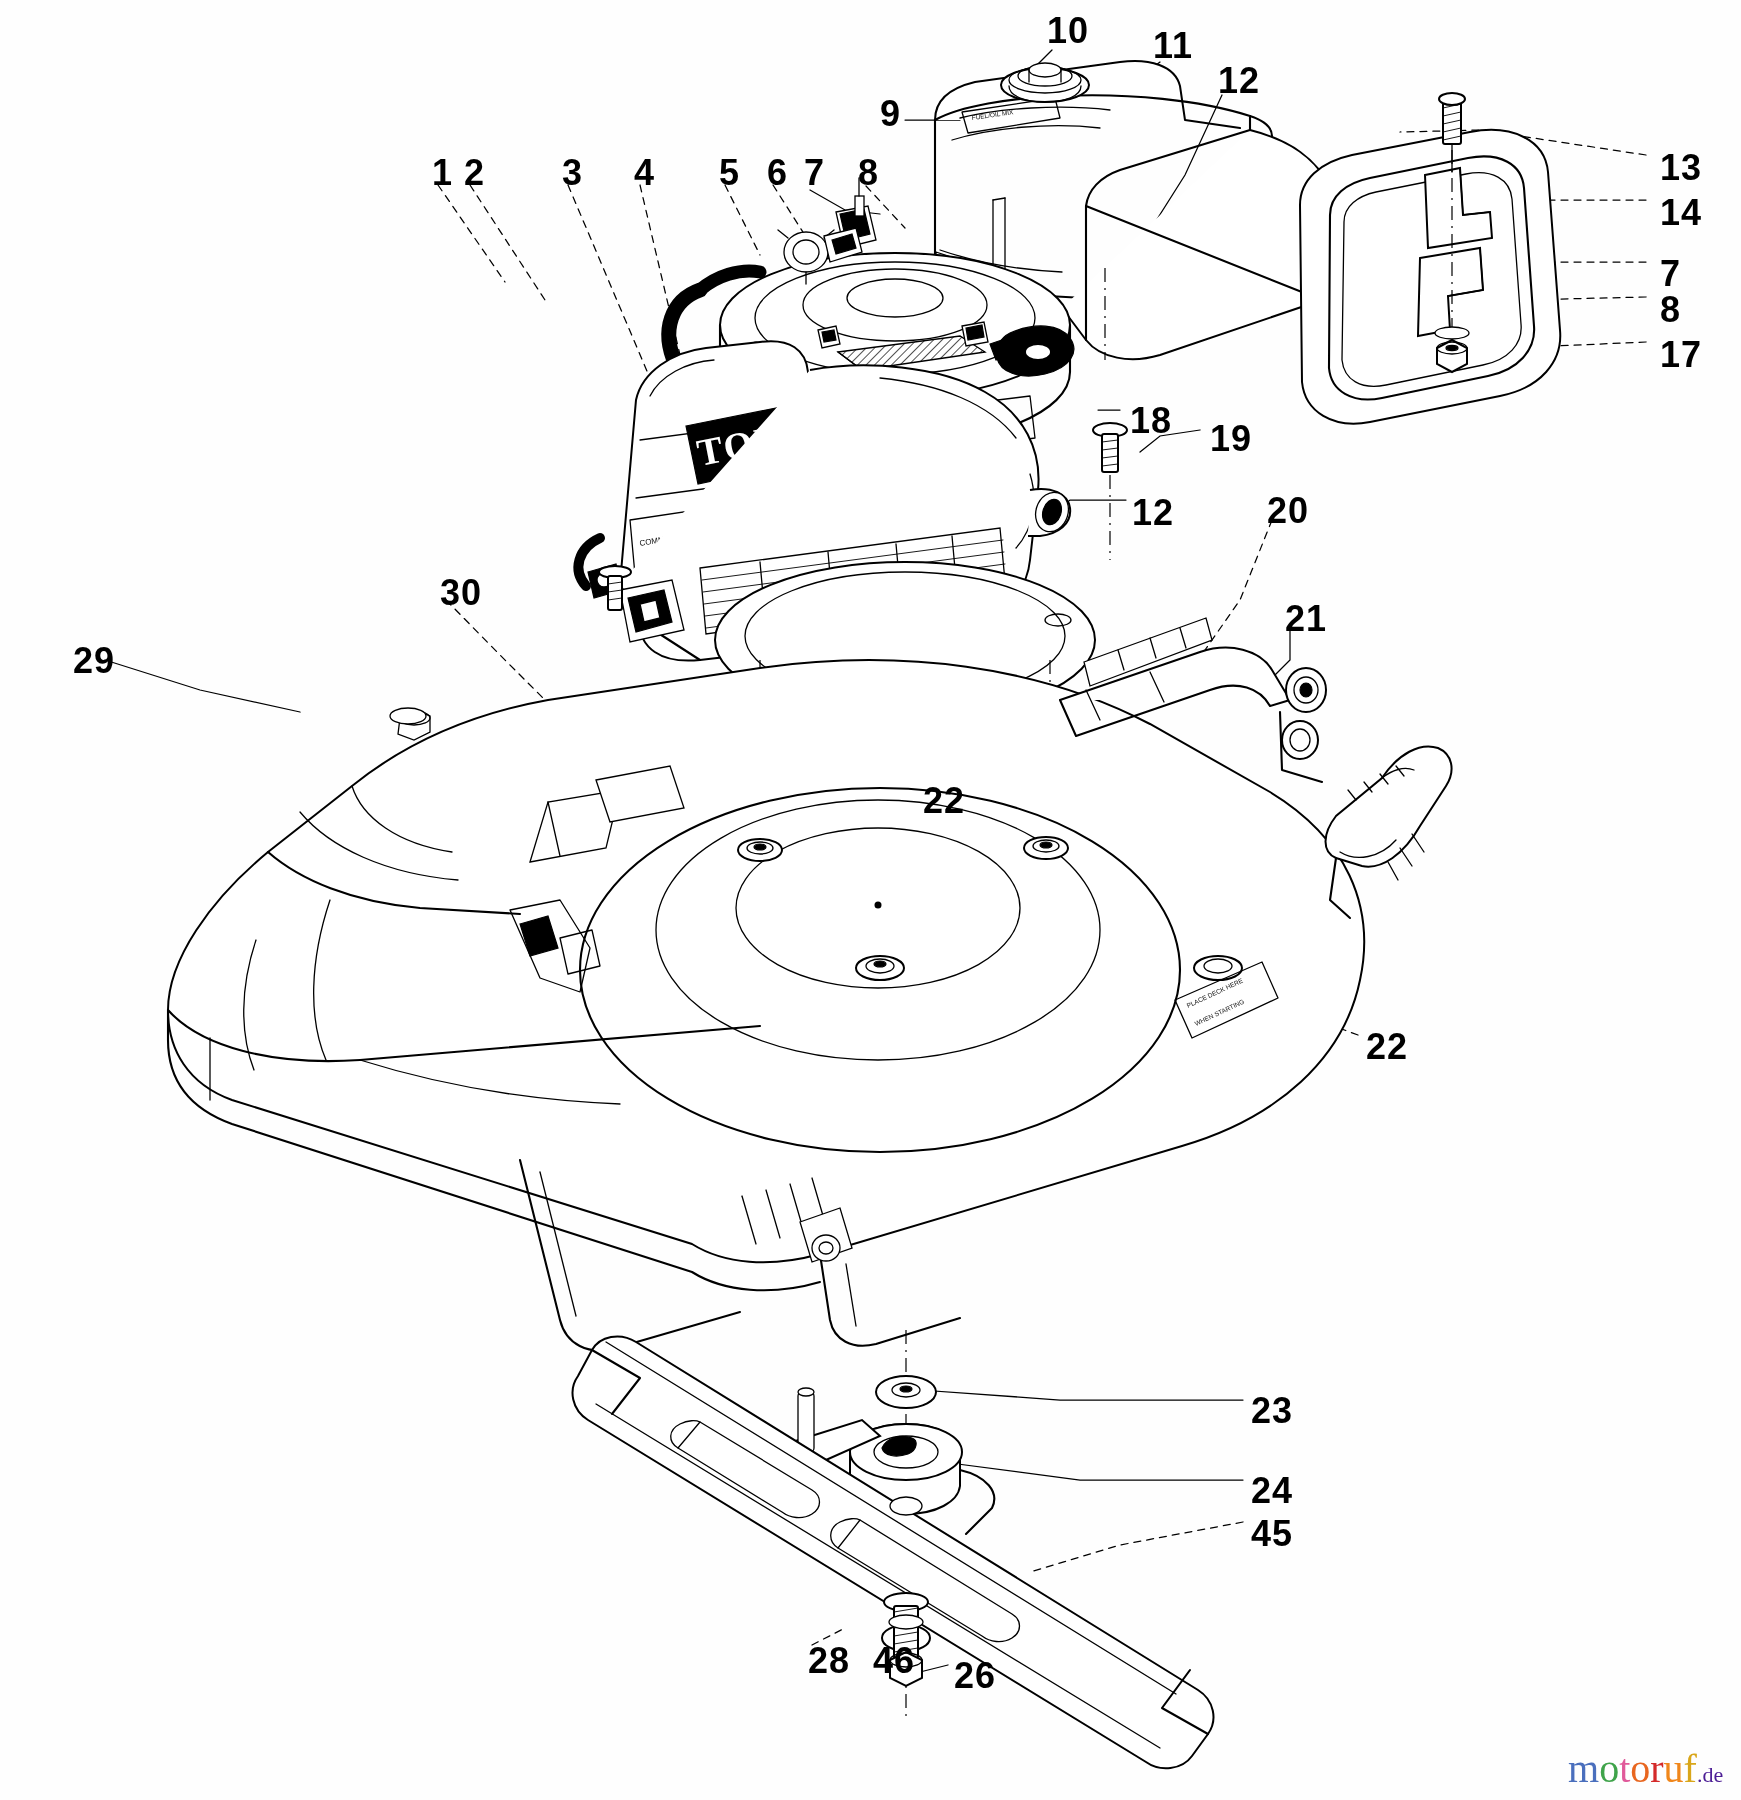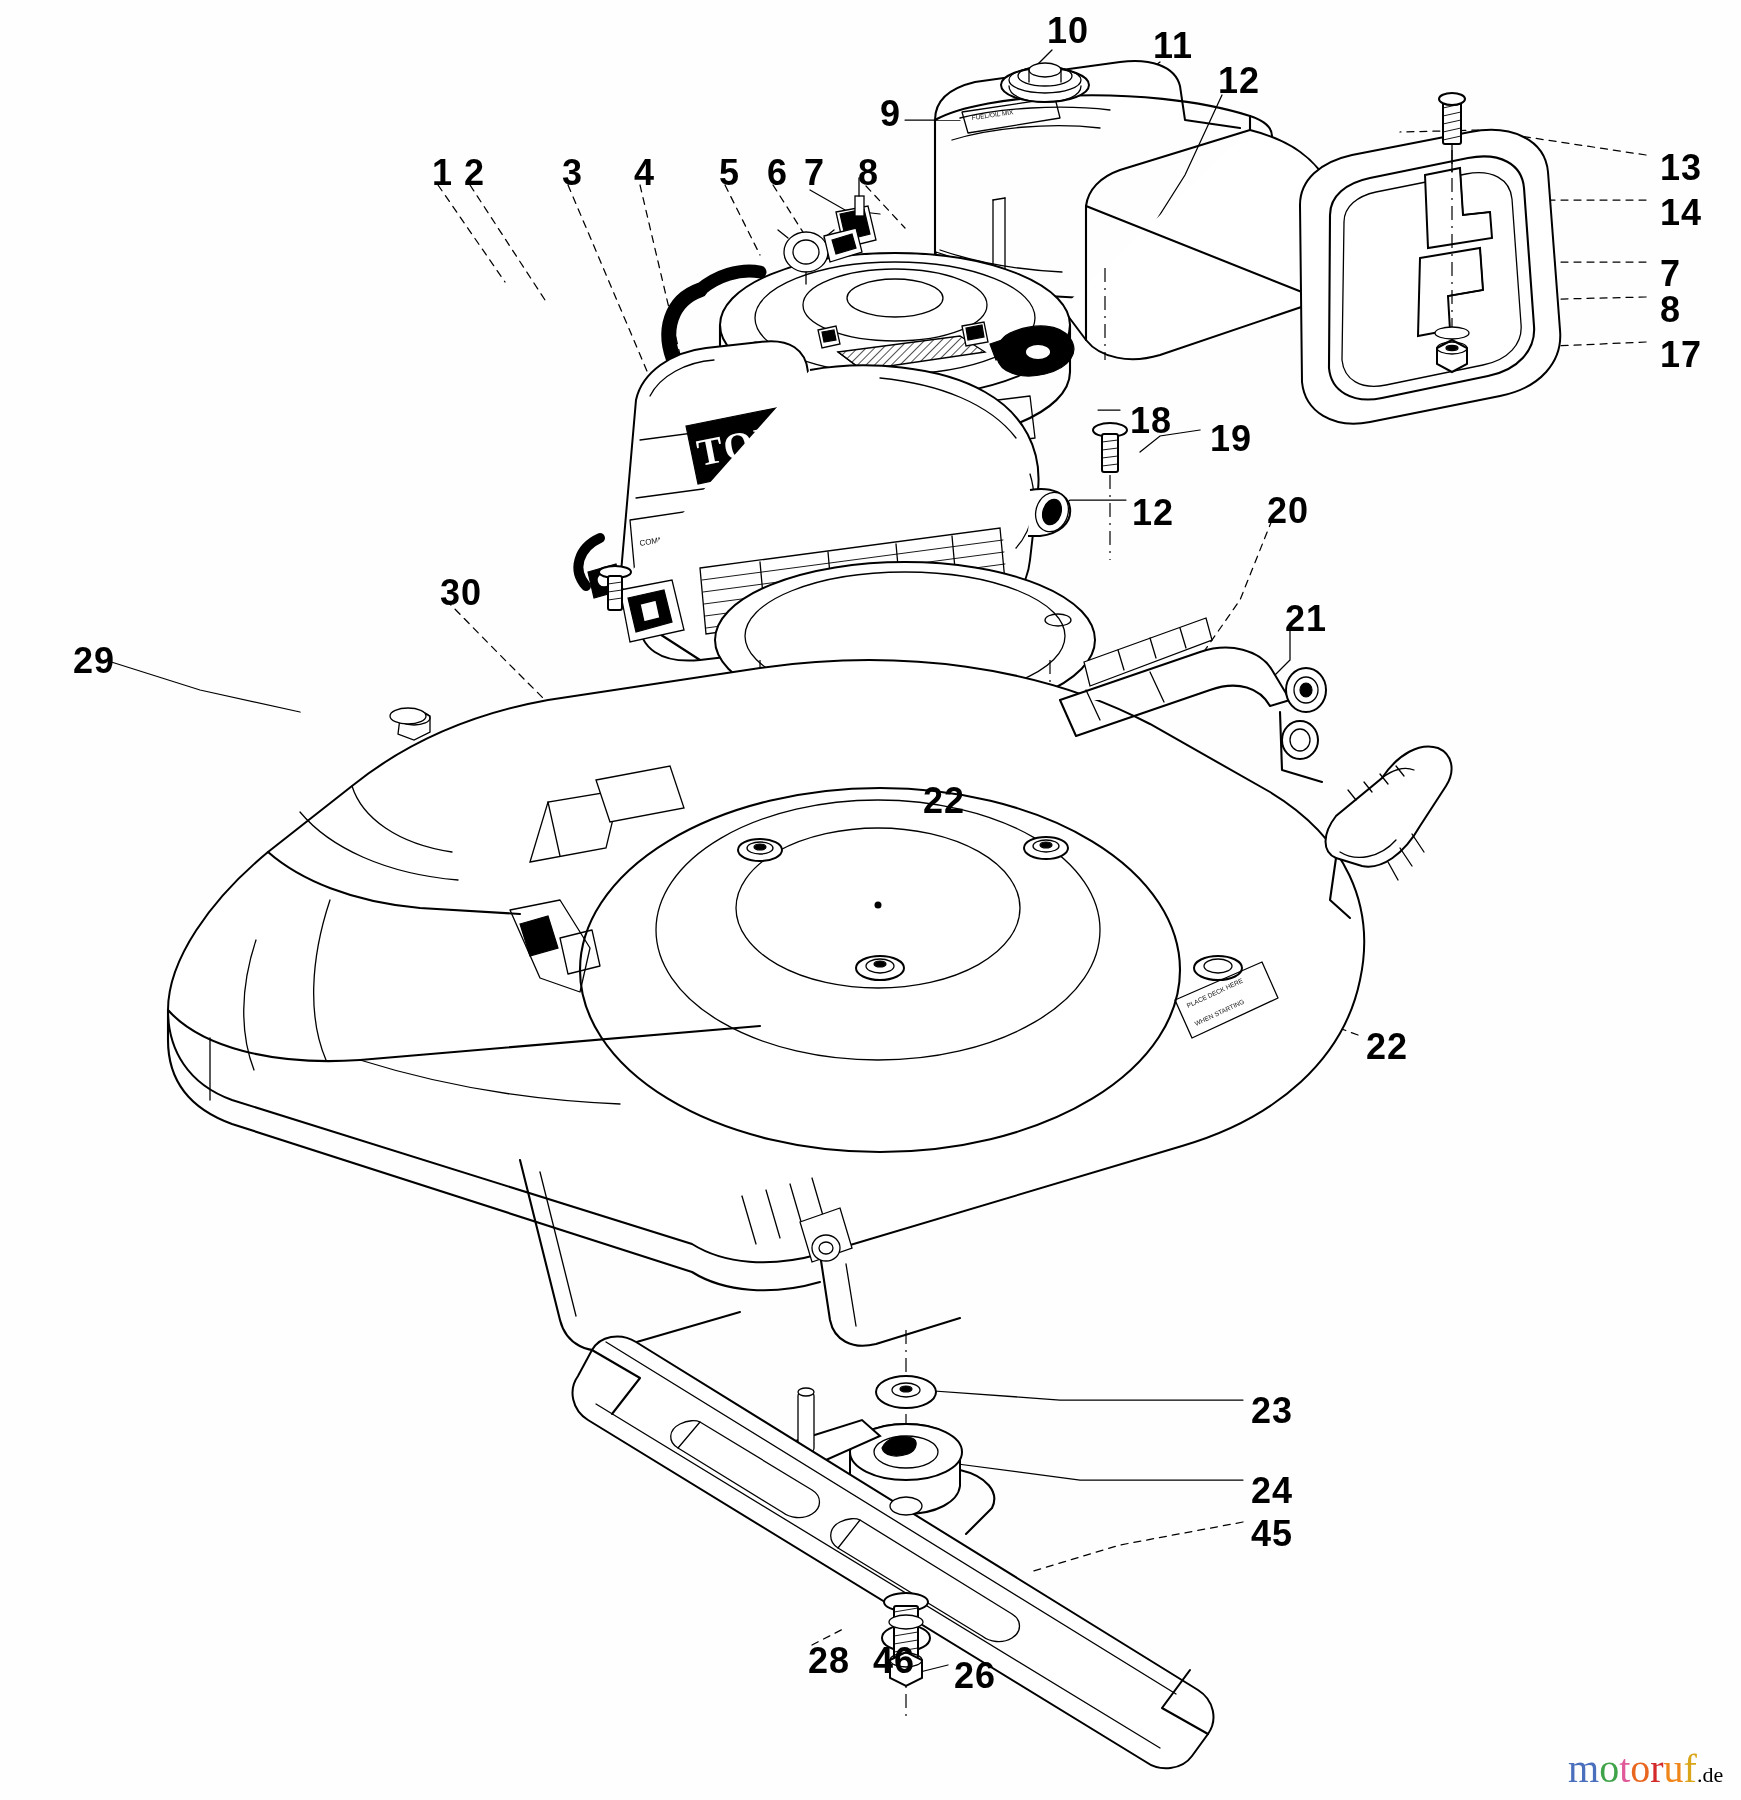--- a/index.html
+++ b/index.html
@@ -29,21 +29,21 @@
   #watermark{
     position:absolute;
     left:1568px; top:1745px;
     font-family:"Liberation Serif", serif;
     font-size:40px;
     font-weight:normal;
     letter-spacing:0px;
     white-space:nowrap;
   }
   #watermark span{display:inline-block;}
-  .wm-de{font-size:22px;color:#000000;}
+  .wm-de{font-size:22px;color:#4c1d95;}
 
   .engine-label-toro{
     font-family:"Liberation Serif", serif;
     font-weight:bold;
     font-size:38px;
     fill:#ffffff;
     letter-spacing:2px;
   }
   .tiny-txt{font-family:"Liberation Sans",sans-serif;font-size:8px;fill:#111;}
   .tiny-txt2{font-family:"Liberation Sans",sans-serif;font-size:6.5px;fill:#111;}

